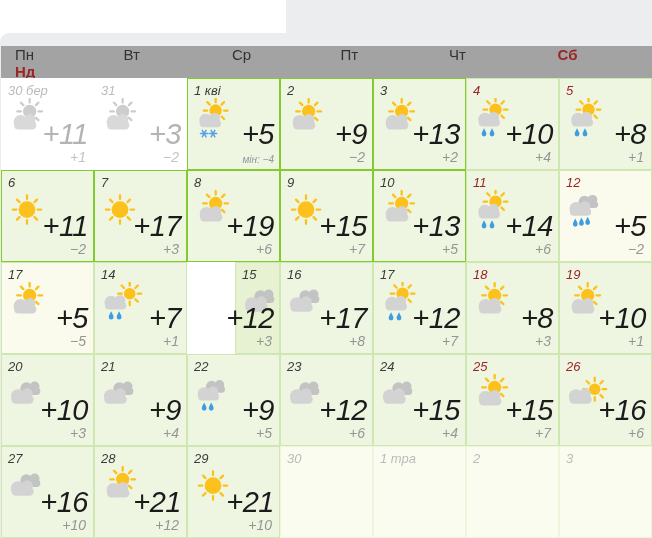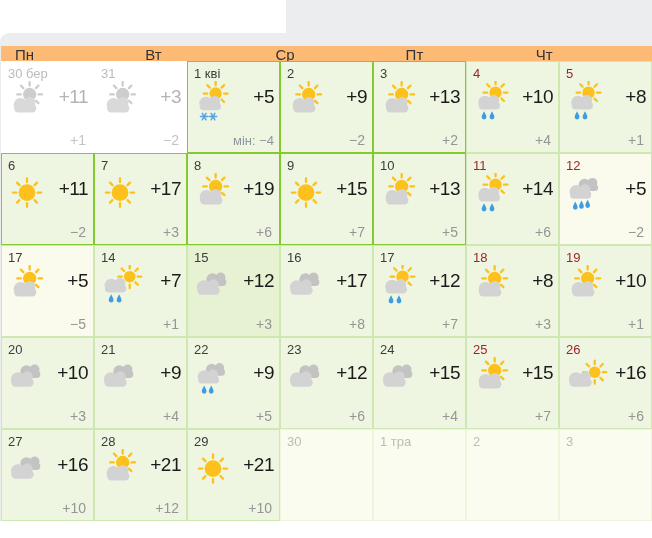--- a/index.html
+++ b/index.html
@@ -13,45 +13,45 @@
   .header-area{position:relative;height:46px;background:#fff;}
   .gray-corner{position:absolute;top:0;right:0;left:286px;height:46px;background:#ebedef;}
   .gray-band{position:absolute;left:0;right:0;top:33px;height:13px;background:#ebedef;border-top-left-radius:9px;}
   .page-title{
     position:absolute;top:3px;left:10px;
     font-size:19px;color:#222;background:#fff;
     padding-right:14px;height:30px;line-height:28px;
   }
   
   .day-header{
-    display:grid;grid-template-columns:repeat(5,1fr);
-    height:15px;background:#fdba74;border-left:1px solid #ececec;
+    display:grid;grid-template-columns:repeat(6,1fr);
+    height:32px;background:#a3a3a3;border-left:1px solid #ececec;
   }
   .day-name{align-self:center;padding-left:14px;font-size:15px;color:#333;}
   .day-name.weekend{color:#9c2426;font-weight:bold;}
   
   .grid{
     display:grid;grid-template-columns:repeat(7,1fr);grid-auto-rows:92px;
     width:652px;border-left:1px solid #ececec;box-sizing:border-box;
   }
-  .cell{position:relative;background:#eef6e2;box-shadow:inset 0 0 0 1px #cfe7b0;}
+  .cell{position:relative;background:#eef6e2;box-shadow:inset 0 0 0 1px #cfe7b0;font-style:italic;}
   .cell.bright{box-shadow:inset 0 0 0 1px #82cb2e;}
   .cell.cream{background:#fafbec;}
-  .cell.today{background:#e6f2d1;}
+  .cell.today{background:#e6f2d1;margin-left:48px;}
   .cell.past{background:#fff;box-shadow:none;}
   .cell.empty{background:#fbfcf0;box-shadow:inset 0 0 0 1px #f0f4dd;}
   .date{position:absolute;top:5px;left:7px;font-size:13px;color:#3c3c3c;}
   .date.red{color:#9c2426;}
   .cell.past .date,.cell.empty .date{color:#b9bdb9;}
   .w-icon{position:absolute;left:3px;top:20px;width:46px;height:41px;}
-  .day-temp{position:absolute;top:25px;right:6px;font-size:19px;color:#1b1b1b;letter-spacing:-0.5px;}
+  .day-temp{position:absolute;top:40px;right:6px;font-size:29px;color:#1b1b1b;letter-spacing:-0.5px;}
   .cell.past .day-temp{color:#b4b4b4;}
   .night-temp{position:absolute;bottom:5px;right:8px;font-size:14px;color:#959595;}
   .cell.past .night-temp{color:#c3c3c3;}
-  .min-label{position:absolute;bottom:5px;right:6px;font-size:13px;color:#8d989e;}
+  .min-label{position:absolute;bottom:5px;right:6px;font-size:10px;color:#8d989e;}
 </style>
 </head>
 <body>
 
 <div class="page">
   <div class="header-area">
     <div class="gray-corner"></div>
     <div class="gray-band"></div>
   </div>
 

